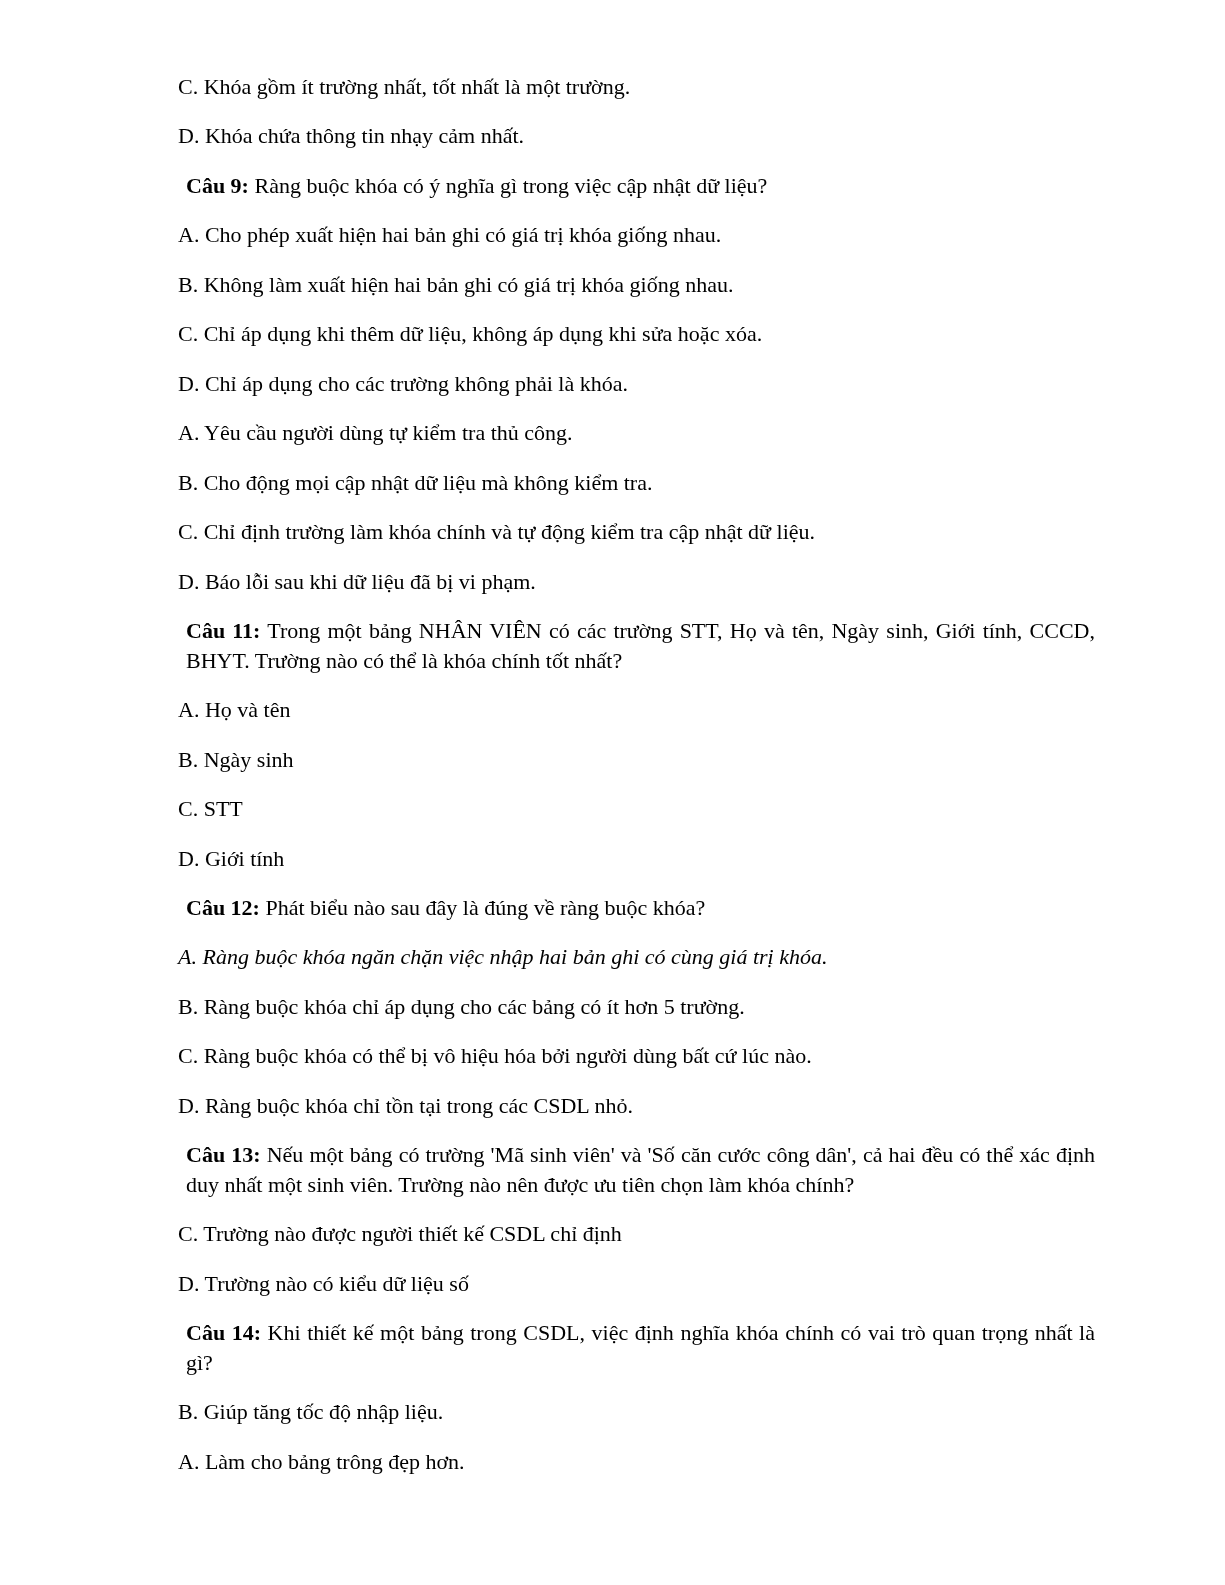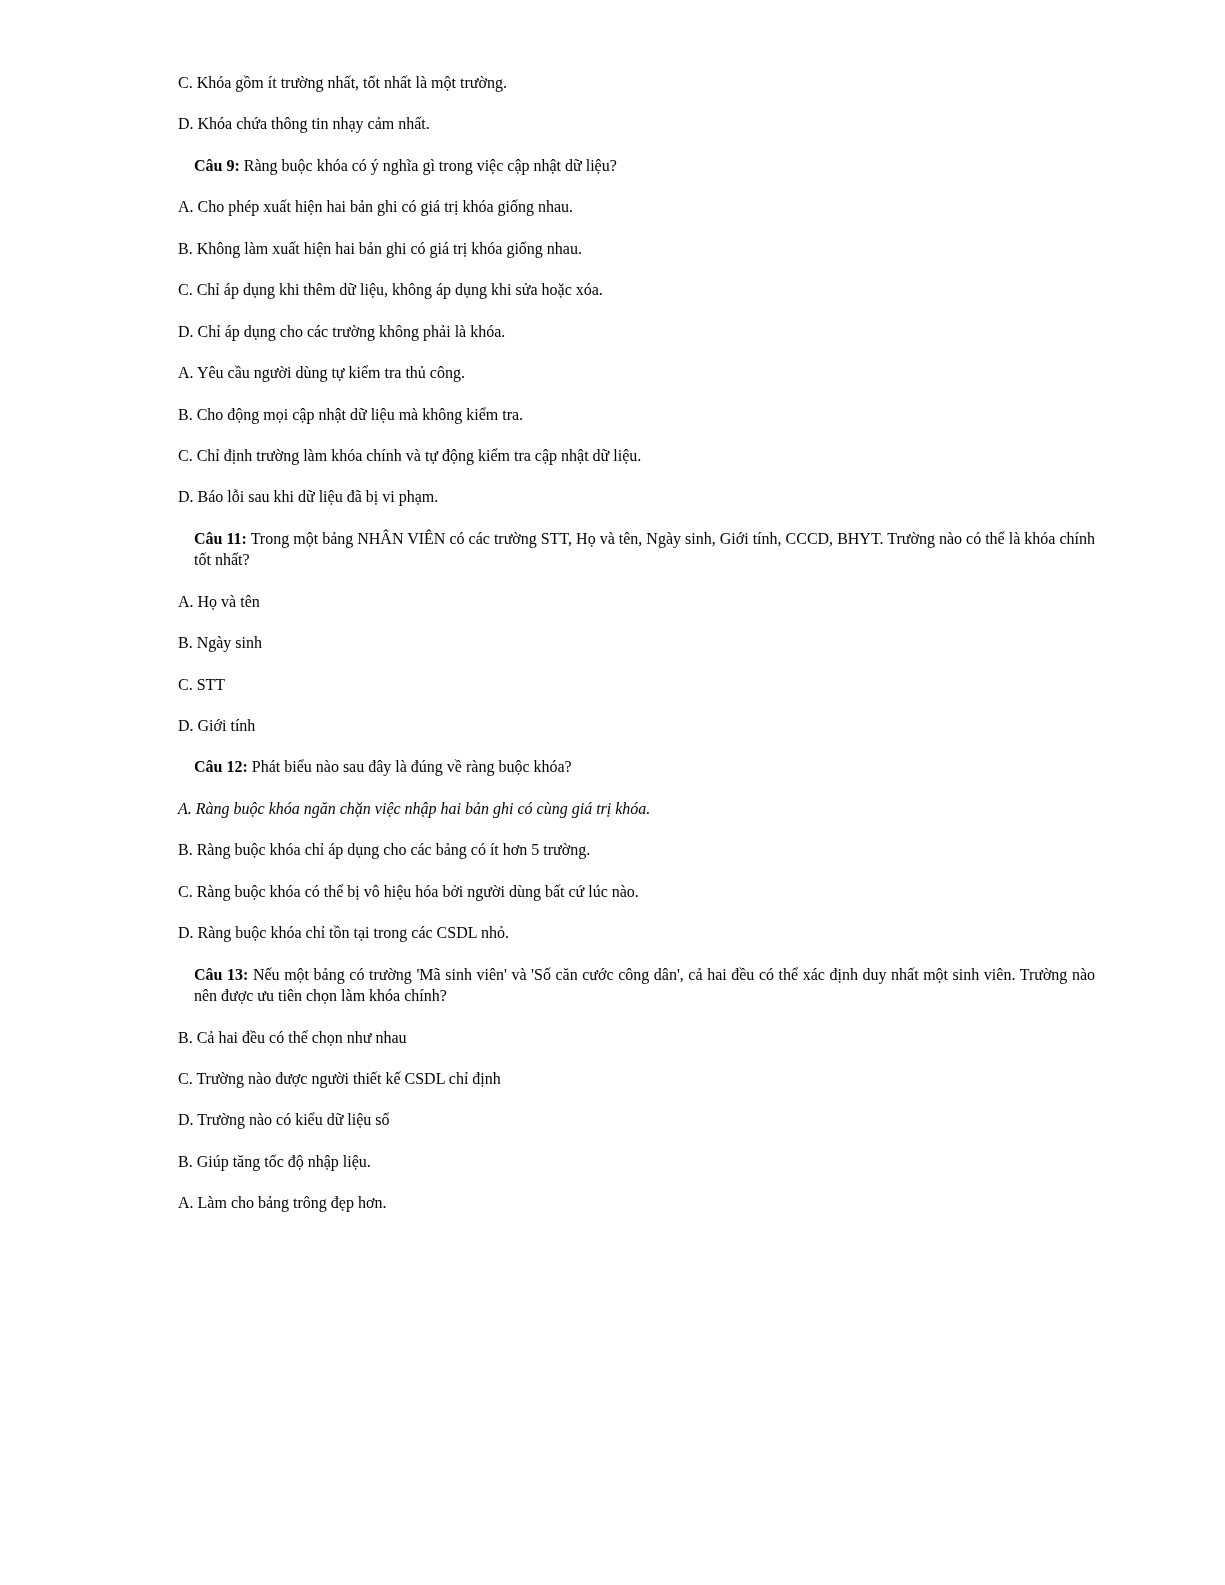--- a/index.html
+++ b/index.html
@@ -14,25 +14,25 @@
     color: #000000;
   }
   .page {
     width: 1225px;
     min-height: 1585px;
     box-sizing: border-box;
     padding: 72px 130px 60px 178px;
     background: #ffffff;
   }
   .doc-body {
-    font-size: 16px;
+    font-size: 22px;
     line-height: 1.34;
   }
   .para {
-    margin: 0 0 20px 16px;
+    margin: 0 0 20px 8px;
     text-align: left;
   }
   .para.question {
     text-align: justify;
     text-justify: inter-word;
   }
   .q-label {
     font-weight: bold;
   }
   .answer {
@@ -64,19 +64,19 @@
       <p class="answer"><span>A. Họ và tên</span></p>
       <p class="answer"><span>B. Ngày sinh</span></p>
       <p class="answer"><span>C. STT</span></p>
       <p class="answer"><span>D. Giới tính</span></p>
       <p class="para question"><span class="q-label">Câu 12:</span> <span>Phát biểu nào sau đây là đúng về ràng buộc khóa?</span></p>
       <p class="answer justified"><span>A. Ràng buộc khóa ngăn chặn việc nhập hai bản ghi có cùng giá trị khóa.</span></p>
       <p class="answer"><span>B. Ràng buộc khóa chỉ áp dụng cho các bảng có ít hơn 5 trường.</span></p>
       <p class="answer"><span>C. Ràng buộc khóa có thể bị vô hiệu hóa bởi người dùng bất cứ lúc nào.</span></p>
       <p class="answer"><span>D. Ràng buộc khóa chỉ tồn tại trong các CSDL nhỏ.</span></p>
       <p class="para question"><span class="q-label">Câu 13:</span> <span>Nếu một bảng có trường 'Mã sinh viên' và 'Số căn cước công dân', cả hai đều có thể xác định duy nhất một sinh viên. Trường nào nên được ưu tiên chọn làm khóa chính?</span></p>
-      <p class="answer"><span>B. Cả hai đều có thể chọn như nhau</span></p>
       <p class="answer"><span>C. Trường nào được người thiết kế CSDL chỉ định</span></p>
       <p class="answer"><span>D. Trường nào có kiểu dữ liệu số</span></p>
+      <p class="para question"><span class="q-label">Câu 14:</span> <span>Khi thiết kế một bảng trong CSDL, việc định nghĩa khóa chính có vai trò quan trọng nhất là gì?</span></p>
       <p class="answer"><span>B. Giúp tăng tốc độ nhập liệu.</span></p>
       <p class="answer"><span>A. Làm cho bảng trông đẹp hơn.</span></p>
     </div>
 </div>
 
 </body></html>

